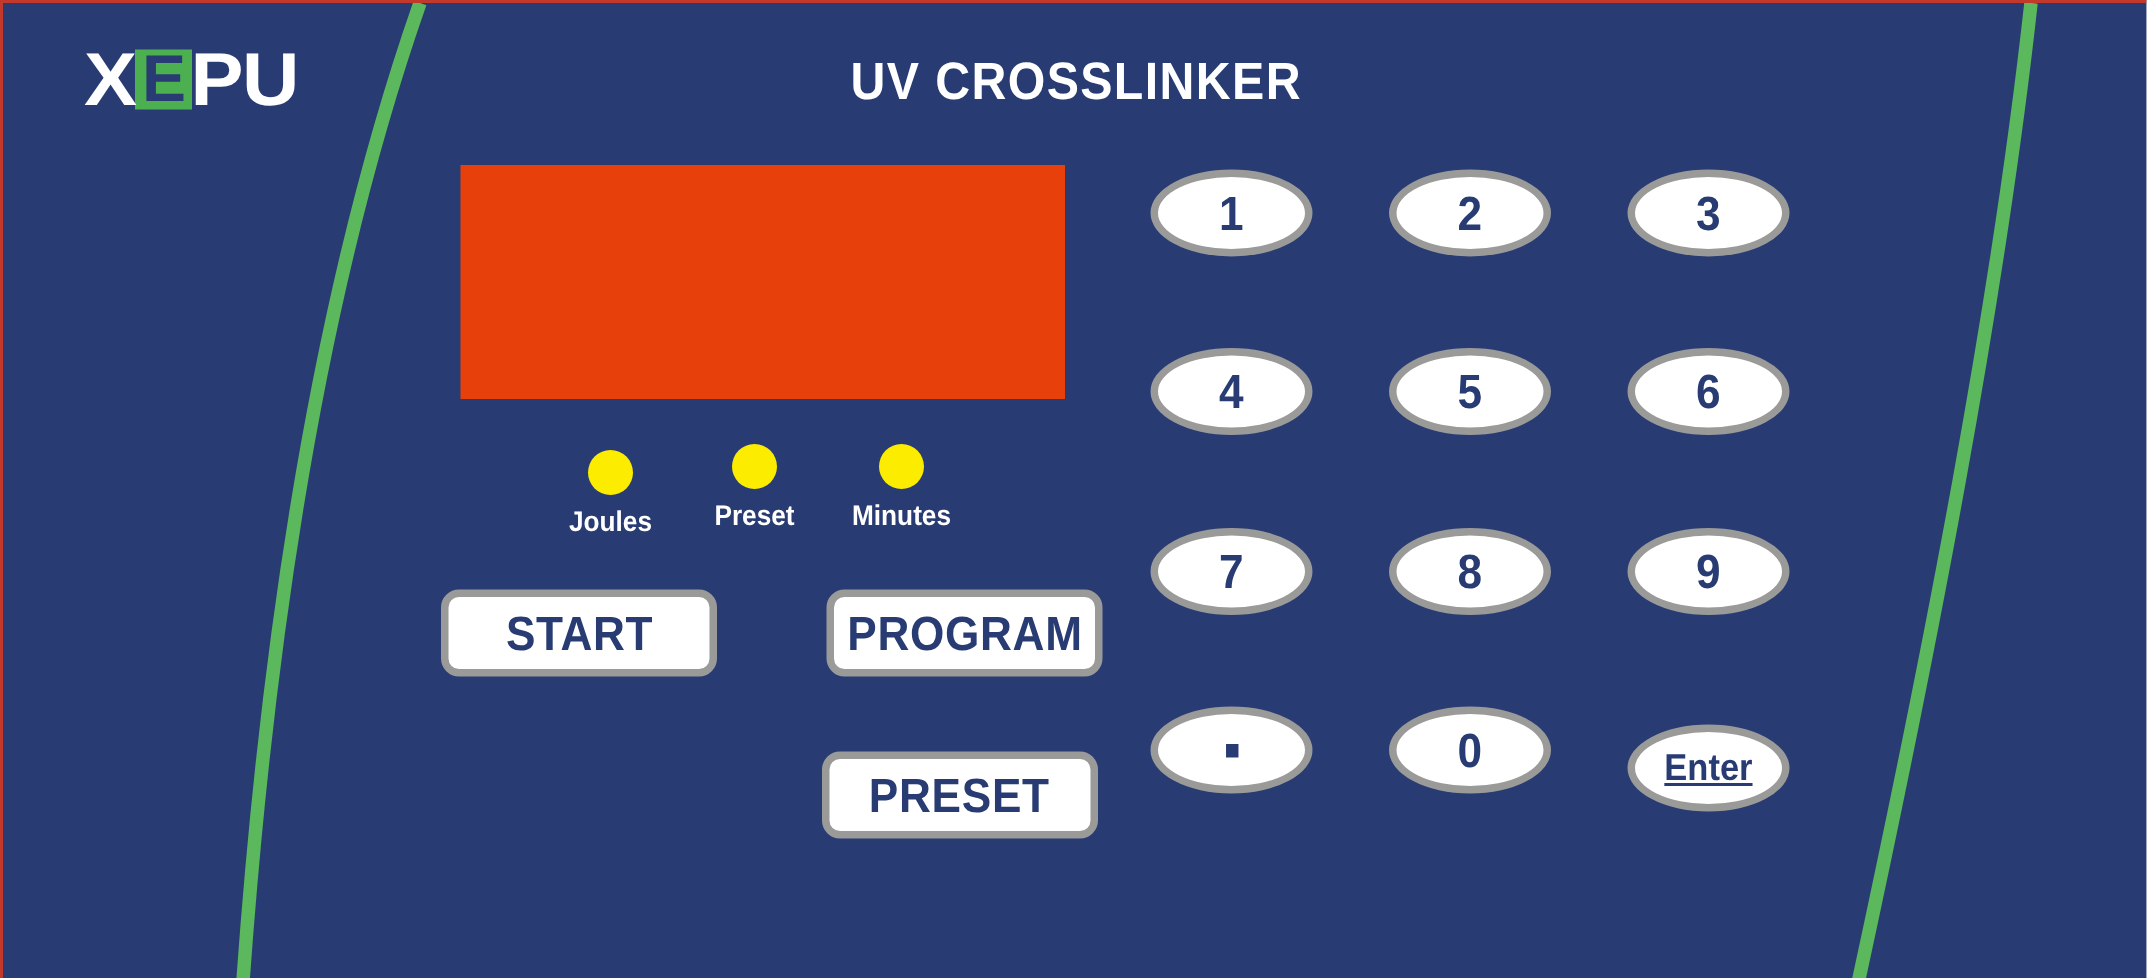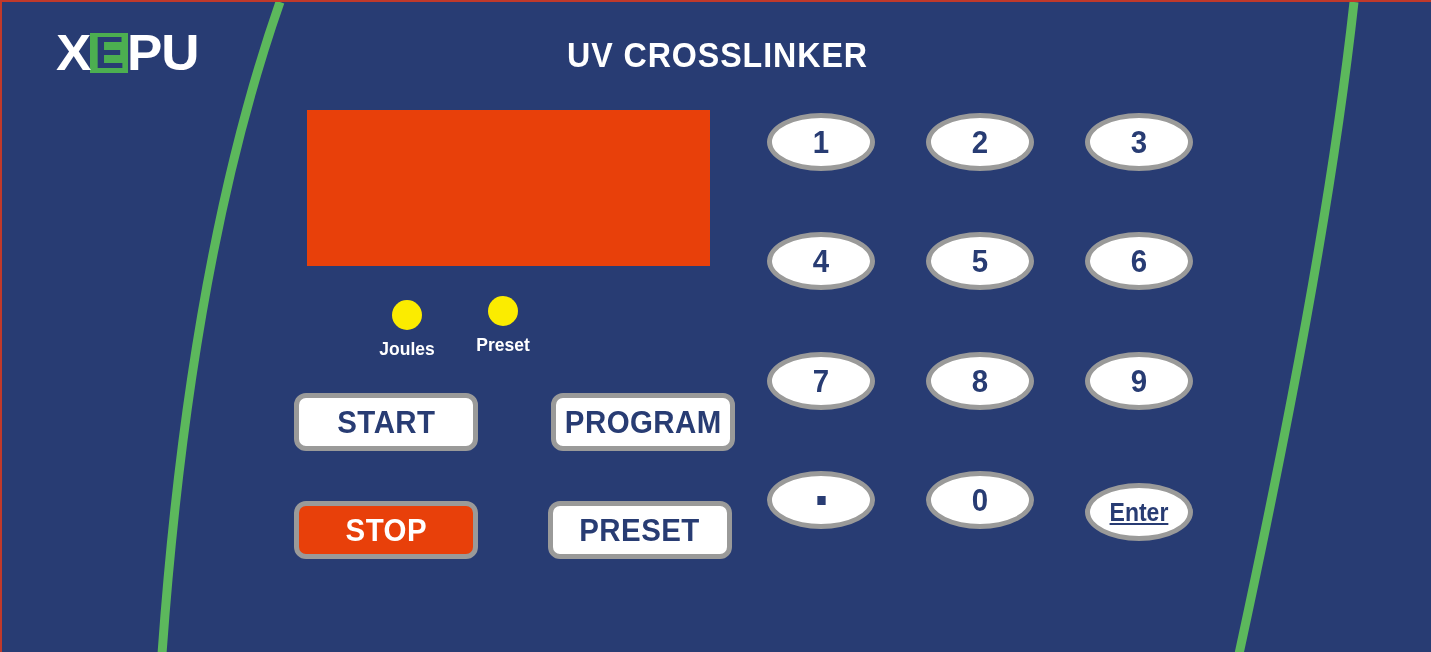--- a/index.html
+++ b/index.html
@@ -196,30 +196,31 @@
 
   <div id="leds">
     <div class="led-group" style="left:-5px; top:4px;">
       <div class="led-dot"></div>
       <div class="led-label">Joules</div>
     </div>
     <div class="led-group" style="left:91px; top:0;">
       <div class="led-dot"></div>
       <div class="led-label">Preset</div>
     </div>
+    <div class="led-group" style="left:189px; top:0;">
+      <div class="led-dot"></div>
+      <div class="led-label">Minutes</div>
+    </div>
   </div>
 
   <div class="act-btn" style="left:292px; top:391px; width:184px; height:58px;">
     <span>START</span>
   </div>
   <div class="act-btn" style="left:549px; top:391px; width:184px; height:58px;">
     <span>PROGRAM</span>
-  </div>
-  <div class="act-btn danger" style="left:292px; top:499px; width:184px; height:58px;">
-    <span>STOP</span>
   </div>
   <div class="act-btn" style="left:546px; top:499px; width:184px; height:58px;">
     <span>PRESET</span>
   </div>
 
   <div id="keypad">
     <div class="key" style="left:0px;   top:1px;">
         <span>1</span>
       </div>
     <div class="key" style="left:159px; top:1px;">

